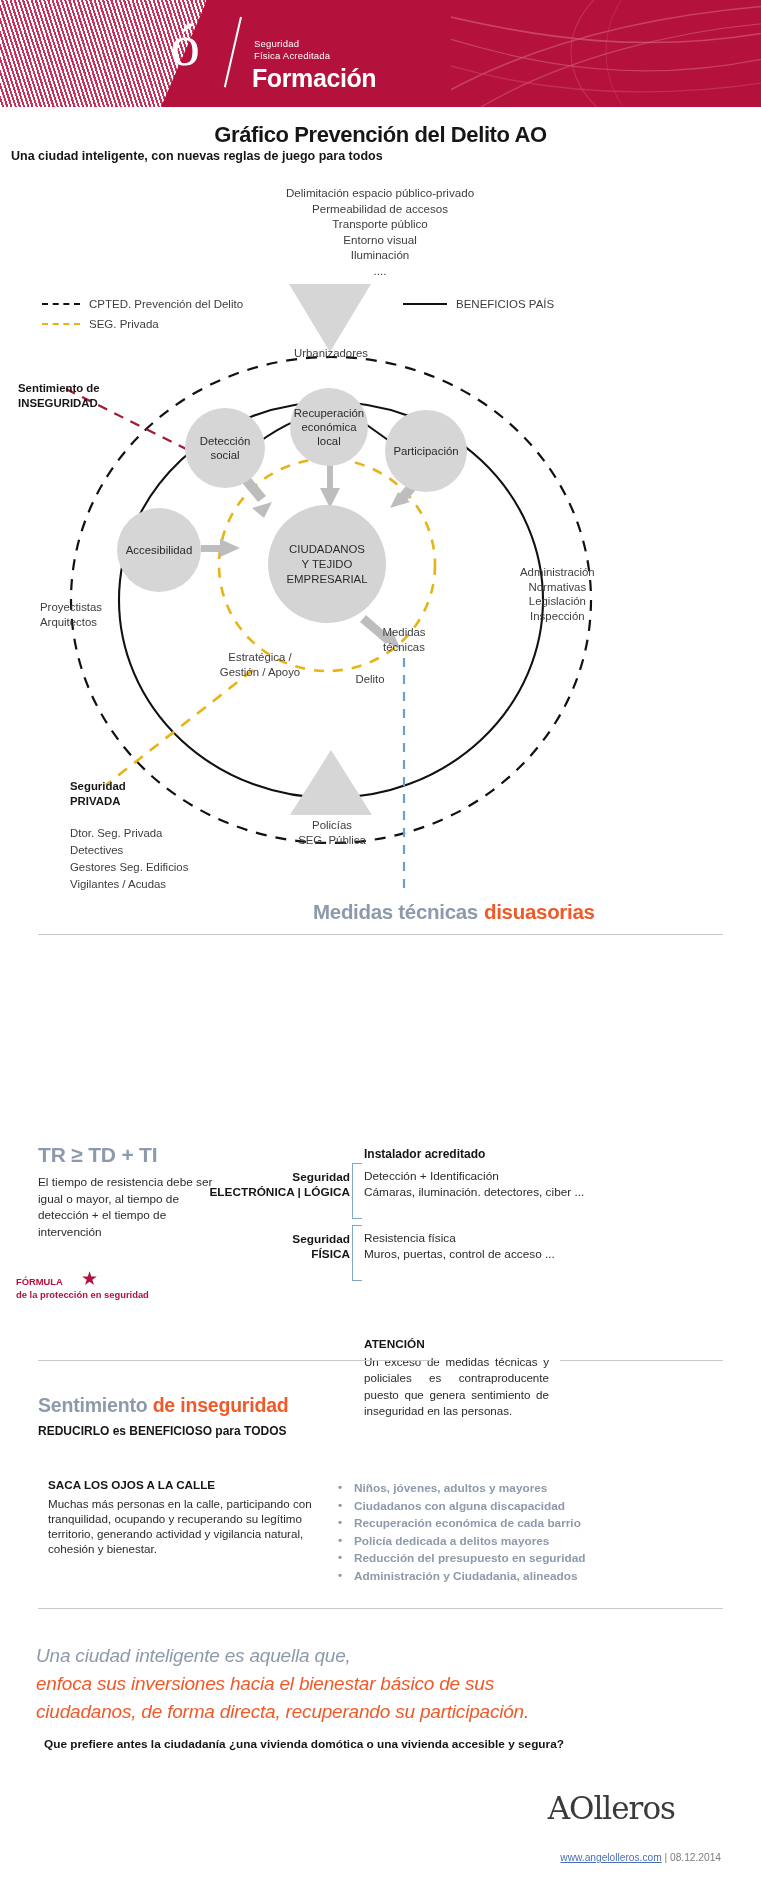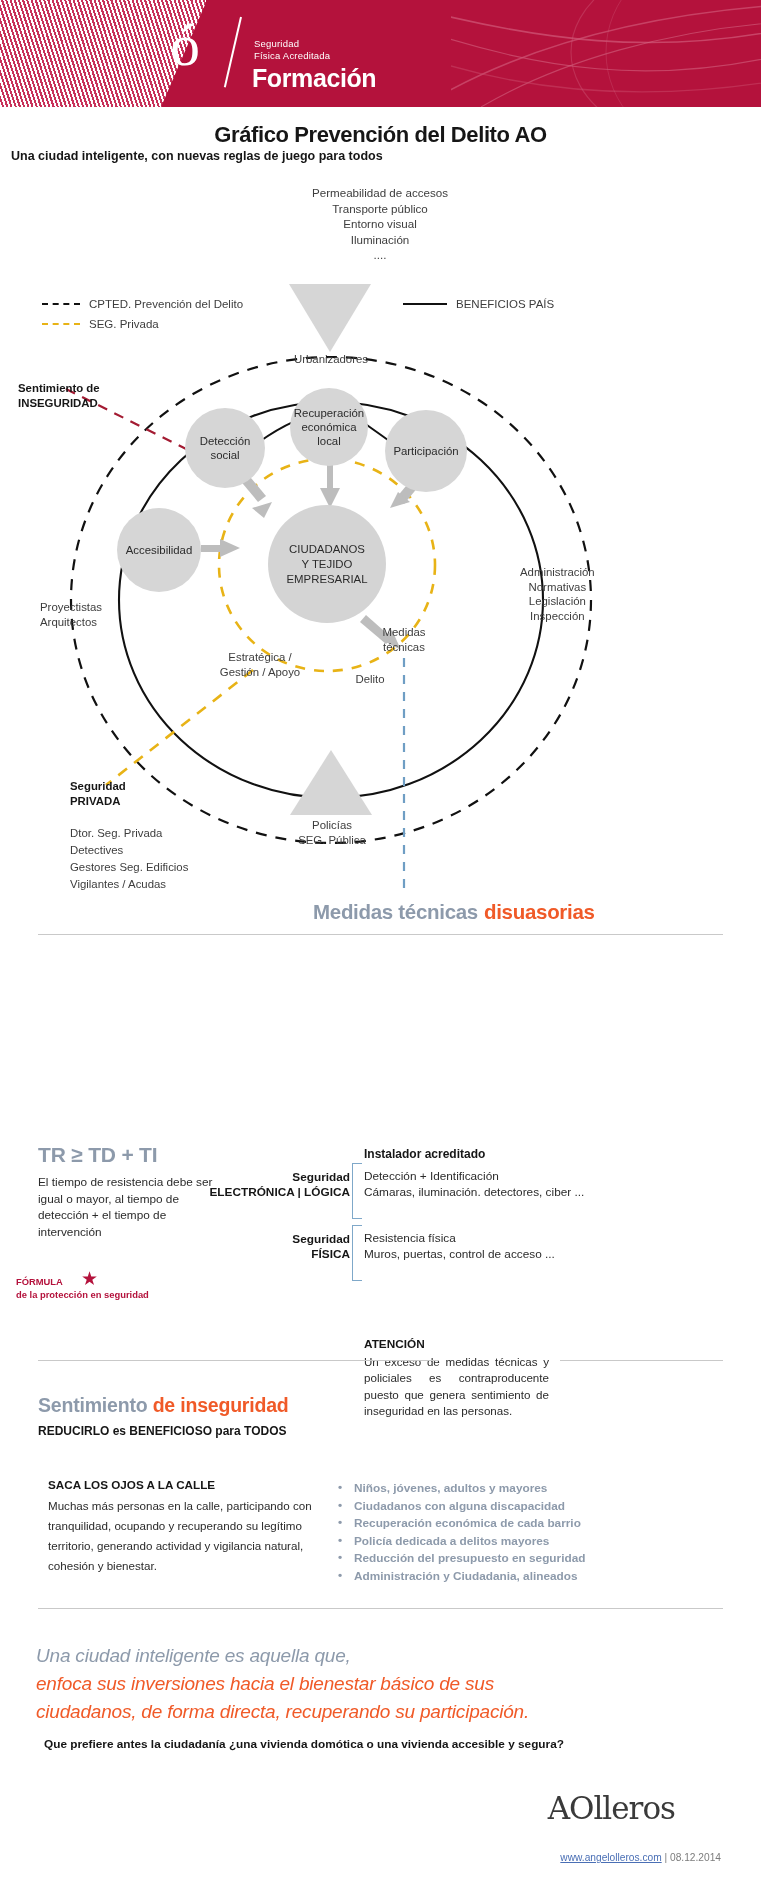--- a/index.html
+++ b/index.html
@@ -310,21 +310,21 @@
     left: 48px; top: 1478px;
     font-size: 11.7px;
     font-weight: 700;
     color: #161616;
   }
   .saca-body {
     position: absolute;
     left: 48px; top: 1496px;
     width: 270px;
     font-size: 11.6px;
-    line-height: 20px;
+    line-height: 15px;
     color: #2b2b2b;
   }
   .bullets {
     position: absolute;
     left: 338px; top: 1480px;
     margin: 0;
     padding: 0;
     list-style: none;
     color: #8d9aab;
     font-size: 11.8px;
@@ -400,20 +400,21 @@
       <div>Física Acreditada</div>
     </div>
     <div class="logo-formacion">Formación</div>
   </div>
 </div>
 
 <div class="main-title">Gráfico Prevención del Delito AO</div>
 <div class="sub-title">Una ciudad inteligente, con nuevas reglas de juego para todos</div>
 
 <div class="funnel-list">
+  <div>Delimitación espacio público-privado</div>
   <div>Permeabilidad de accesos</div>
   <div>Transporte público</div>
   <div>Entorno visual</div>
   <div>Iluminación</div>
   <div>....</div>
 </div>
 
 <div class="legend">
   <div class="legend-row">
     <span class="legend-dash"></span>
@@ -459,21 +460,21 @@
       <path d="M201 305 L228 305 L228 312 L201 312 Z"></path>
       <polygon points="240,308 220,299 220,317"></polygon>
       <path d="M366 375 L392 398 L386 404 L360 382 Z"></path>
       <polygon points="401,410 382,400 392,390"></polygon>
     </g>
 
     <polygon points="331,510 372,575 290,575" fill="#d6d6d6"></polygon>
 
   </svg>
 
-  <div class="d-label" style="left:265px; top:112px; width:132px;">Urbanizadores</div>
+  <div class="d-label" style="left:265px; top:106px; width:132px;">Urbanizadores</div>
 
   <div class="d-label left bold" style="left:18px; top:117px;margin-top:24px;">
     <div>Sentimiento de</div>
     <div>INSEGURIDAD</div>
   </div>
 
   <div class="d-label left" style="left:40px; top:360px;">
     <div>Proyectistas</div>
     <div>Arquitectos</div>
   </div>

